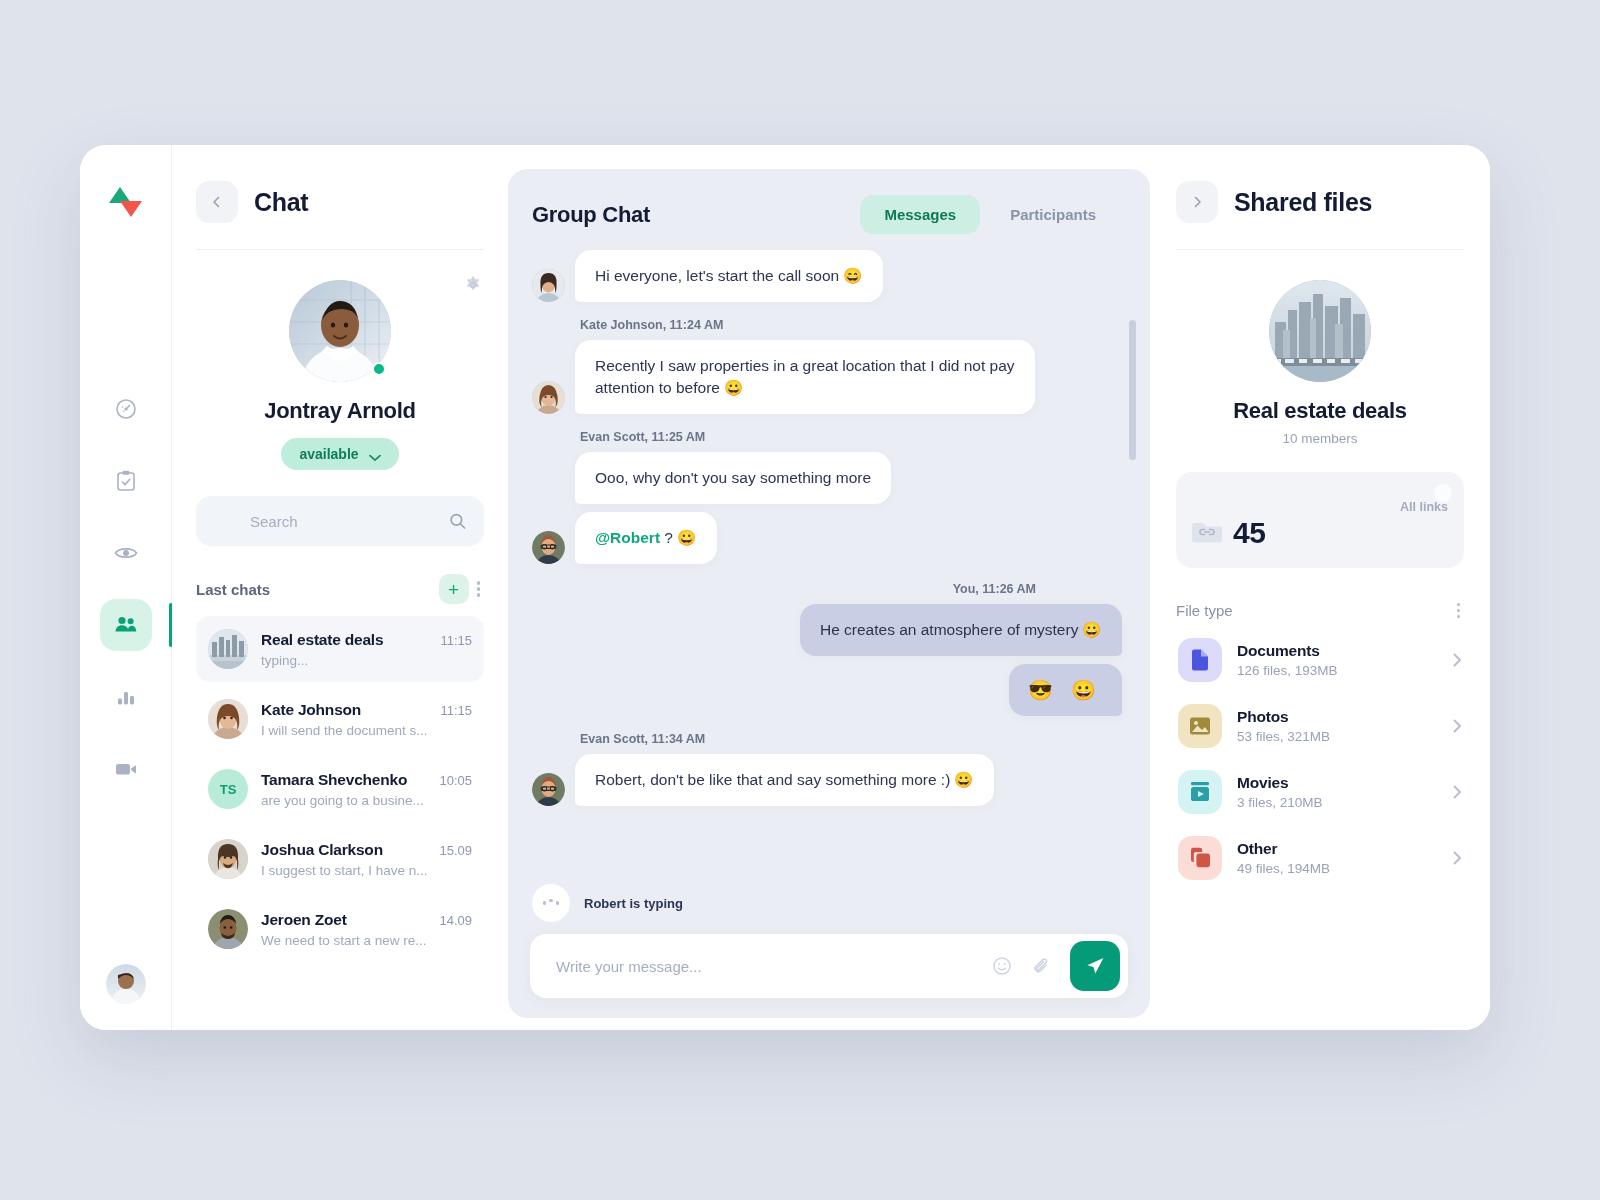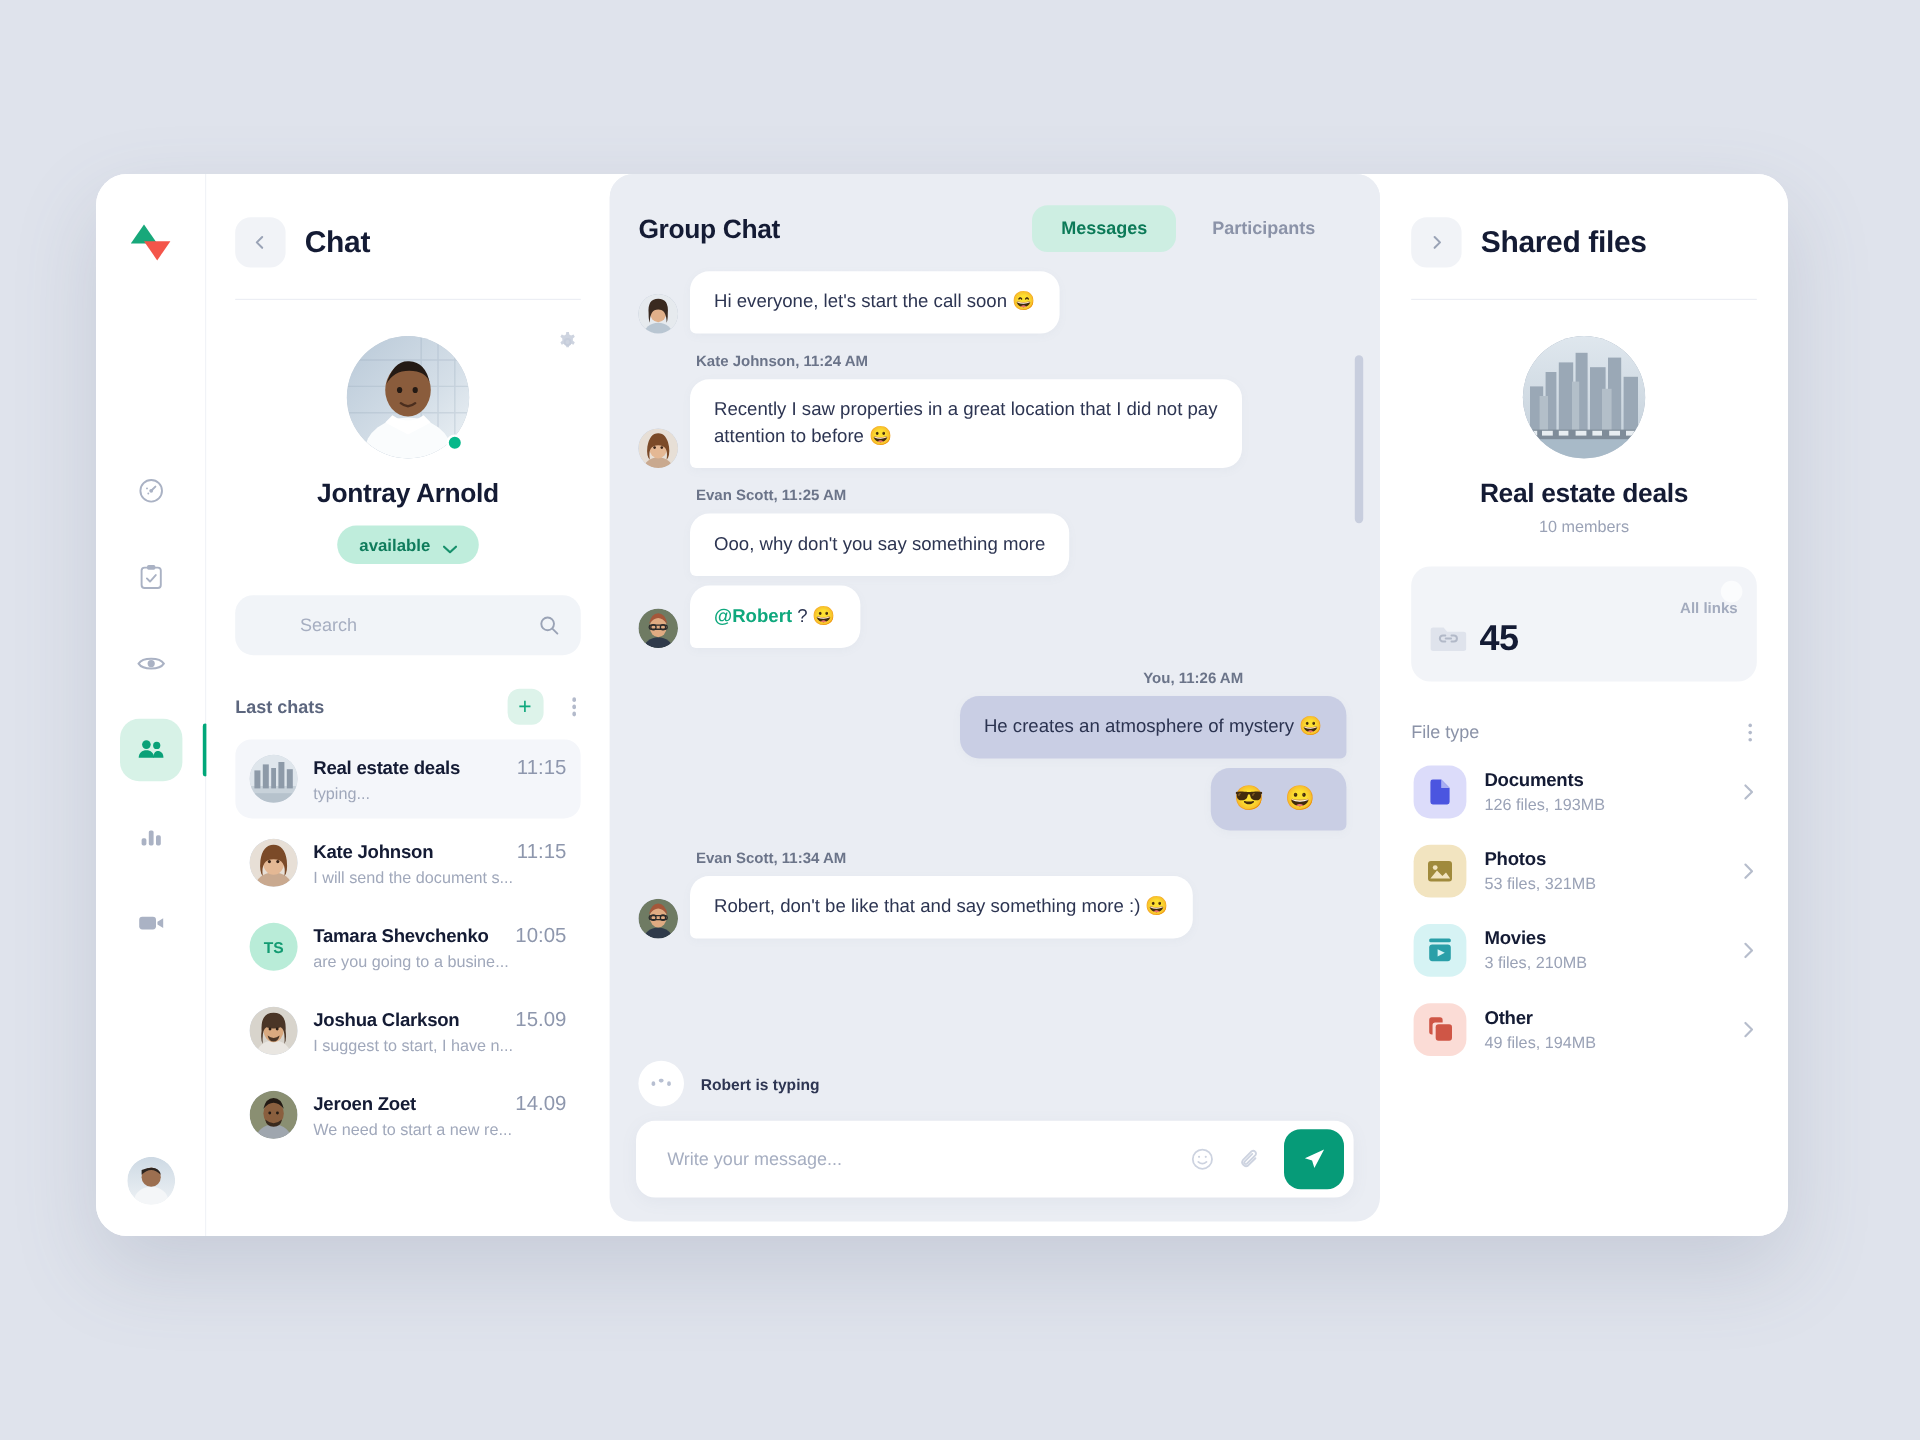--- a/index.html
+++ b/index.html
@@ -97,21 +97,21 @@
     background: #f1f4f8; display: flex; align-items: center;
     padding: 0 18px; cursor: text;
   }
   .search-box input {
     flex: 1; border: none; outline: none; background: transparent;
     font-family: inherit; font-size: 15px; color: #141b34; margin-left: 36px;
   }
   .search-box input::placeholder { color: #a6aec1; }
 
   .lastchats-row {
-    margin-top: 28px; display: flex; align-items: center; gap: 20px;
+    margin-top: 28px; display: flex; align-items: center; gap: 4px;
   }
   .lastchats-label {
     flex: 1; font-size: 15px; font-weight: 600; color: #5c667e;
   }
   .add-btn {
     width: 30px; height: 30px; border-radius: 10px; background: #ddf3ea;
     display: flex; align-items: center; justify-content: center;
     color: #0fa87d; font-size: 19px; line-height: 1; cursor: pointer;
   }
   .kebab { cursor: pointer; padding: 2px 4px; }
@@ -134,29 +134,29 @@
     font-size: 13px; font-weight: 700; color: #139b72;
   }
   .cr-avatar.initials { background: #b9ecd8; }
   .cr-body { flex: 1; min-width: 0; }
   .cr-top { display: flex; align-items: baseline; gap: 8px; }
   .cr-name {
     flex: 1; font-size: 15.5px; font-weight: 700; color: #141b34;
     white-space: nowrap; overflow: hidden; text-overflow: ellipsis;
     letter-spacing: -0.2px;
   }
-  .cr-time { font-size: 17px; color: #8e97ad; font-weight: 500; }
+  .cr-time { font-size: 13px; color: #8e97ad; font-weight: 500; }
   .cr-msg {
     margin-top: 4px; font-size: 13.5px; color: #a0a8bb;
     white-space: nowrap; overflow: hidden; text-overflow: ellipsis;
   }
 
   
   .panel-chat {
-    flex: 1 1 auto; margin: 0 0 12px 0;
+    flex: 1 1 auto; margin: 24px 0 12px 0;
     background: #eaedf3;
     border-radius: 20px;
     display: flex; flex-direction: column;
     position: relative; overflow: hidden;
     min-width: 0;
     justify-content: space-between;
   }
   .chat-head {
     display: flex; align-items: center; padding: 26px 30px 16px 24px;
     position: relative; z-index: 4;

